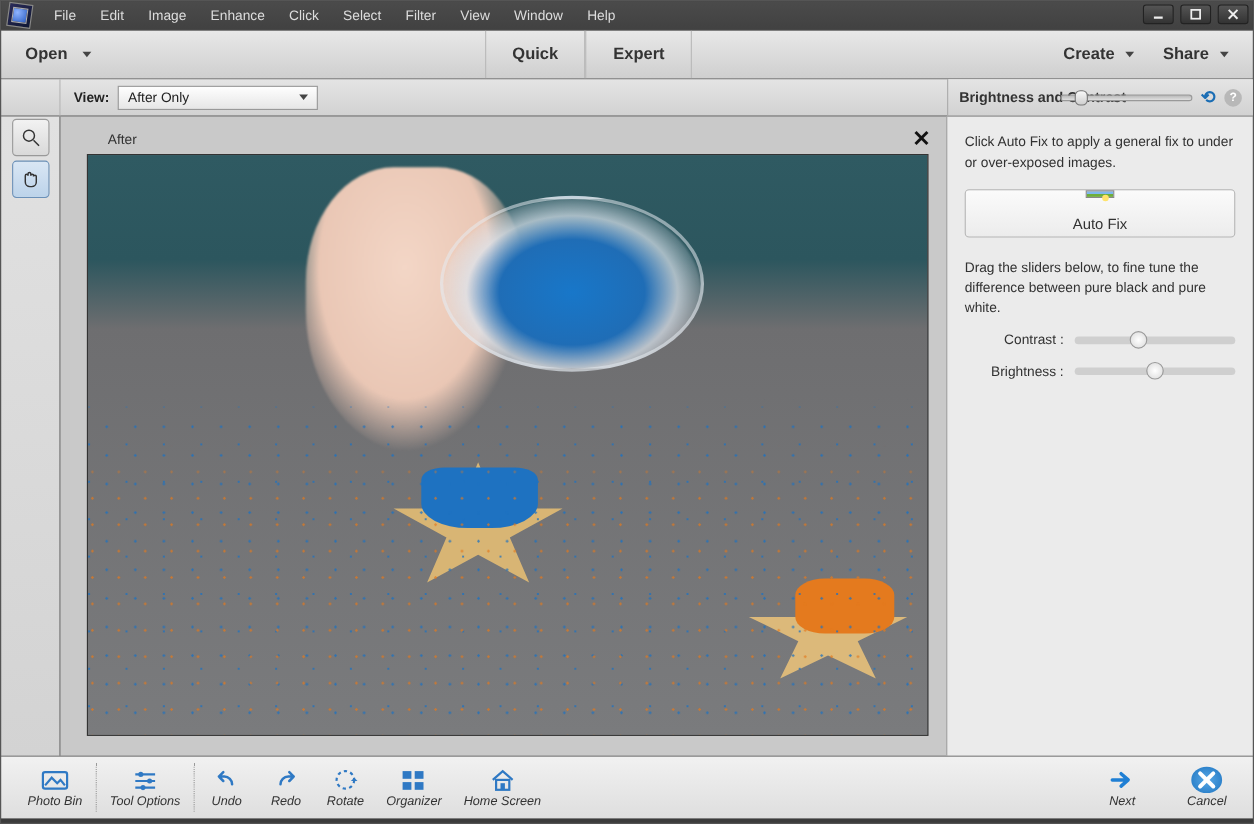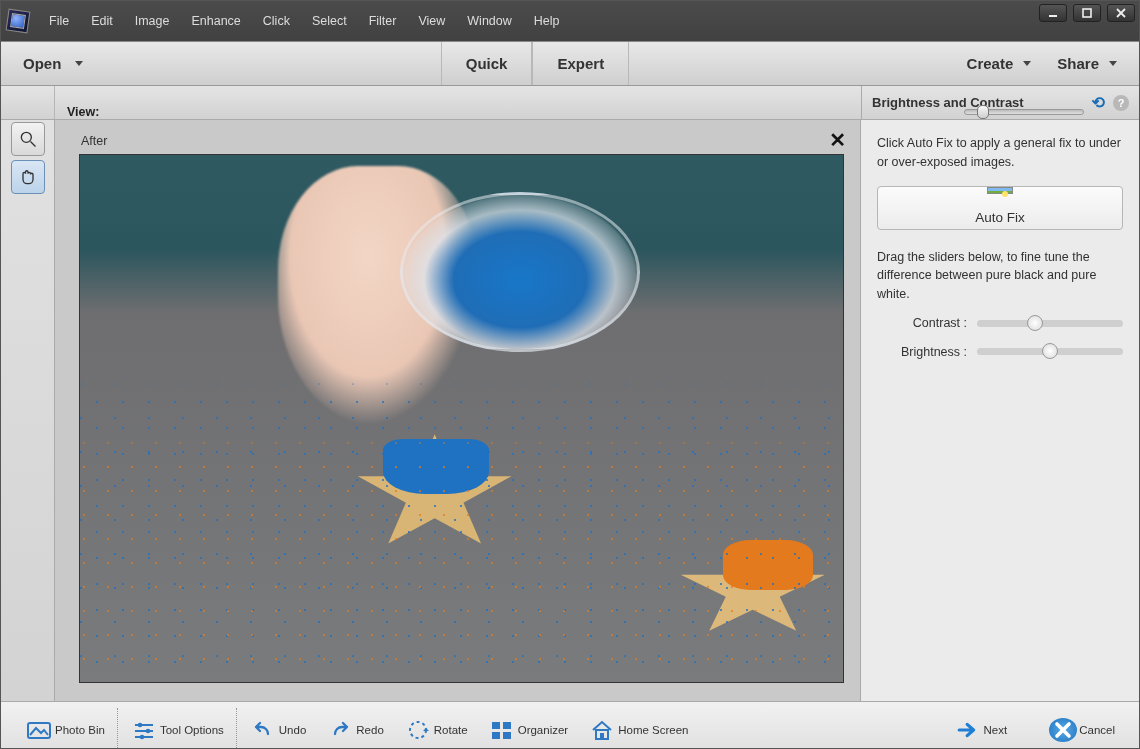--- a/index.html
+++ b/index.html
@@ -1,54 +1,54 @@
 <!DOCTYPE html>
 <html><head>
 <meta charset="utf-8">
 <style>
   * { box-sizing: border-box; margin: 0; padding: 0; font-family: "Segoe UI", Tahoma, sans-serif; }
   body { width: 1140px; height: 749px; overflow: hidden; background: #3b3b3b; border: 1px solid #555; }
 
   
-  .titlebar { height: 40px; background: linear-gradient(#4b4b4b,#414141); display: flex; align-items: center; color: #ddd; font-size: 12.5px; position: relative; }
+  .titlebar { height: 26px; background: linear-gradient(#4b4b4b,#414141); display: flex; align-items: center; color: #ddd; font-size: 12.5px; position: relative; }
   .app-icon { width: 22px; height: 22px; margin: 0 10px 0 6px; background: linear-gradient(135deg,#2b2b5a,#0f1733); border:1px solid #888; transform: rotate(8deg); display:flex; align-items:center; justify-content:center; }
   .app-icon::after { content:""; width:12px; height:12px; background: radial-gradient(circle at 30% 30%, #8fb4ff, #2e5fc4); border:1px solid #aaa; }
   .menubar { display: flex; gap: 2px; }
   .menubar span { padding: 6px 10px; cursor: default; }
   .win-controls { position: absolute; right: 4px; top: 3px; display: flex; gap: 6px; }
   .win-btn { width: 28px; height: 18px; background: linear-gradient(#555,#333); border: 1px solid #222; border-radius: 3px; display:flex; align-items:center; justify-content:center; color:#eee; cursor:default; }
   .win-btn svg { width: 12px; height: 12px; }
 
   
   .modebar { height: 45px; background: linear-gradient(#e8e8e8,#cfcfcf); border-top:1px solid #888; border-bottom:1px solid #999; display:flex; align-items:stretch; font-size: 15px; font-weight: 600; color:#333; }
   .open-btn { display:flex; align-items:center; padding: 0 20px 0 22px; gap: 14px; cursor:default; }
   .caret-down { width:0; height:0; border-left:4px solid transparent; border-right:4px solid transparent; border-top:5px solid #444; }
   .mode-tab { padding: 0 24px; display:flex; align-items:center; cursor:default; border-left:1px solid #b8b8b8; border-right:1px solid #b8b8b8; }
   .mode-tab.active { background:#454545; color:#fff; border-color:#333;}
   .right-actions { margin-left:auto; display:flex; align-items:center; gap: 26px; padding-right: 22px; }
   .right-action { display:flex; align-items:center; gap:10px; cursor:default; }
 
   
-  .optbar { height: 34px; background: linear-gradient(#e4e4e4,#d2d2d2); border-bottom:1px solid #aaa; display:flex; align-items:flex-end; font-size:12.5px; color:#222; }
+  .optbar { height: 34px; background: linear-gradient(#e4e4e4,#d2d2d2); border-bottom:1px solid #aaa; display:flex; align-items:center; font-size:12.5px; color:#222; }
   .toolcol { width: 54px; height: 100%; border-right:1px solid #b5b5b5; }
   .optbar .lbl-view { margin-left: 12px; margin-right: 8px; font-weight:600; }
   .view-select { width: 182px; height: 22px; background:linear-gradient(#fefefe,#e6e6e6); border:1px solid #999; display:flex; align-items:center; padding:0 8px; justify-content:space-between; font-size:12.5px; }
   .zoom-group { margin-left:auto; display:flex; align-items:center; gap:12px; padding-right: 18px; color:#333; }
   .slider { position:relative; width:120px; height: 6px; background: linear-gradient(#bbb,#e0e0e0); border:1px solid #999; border-radius:3px; }
   .slider .thumb { position:absolute; top:-5px; width:12px; height:14px; background:linear-gradient(#f8f8f8,#cfcfcf); border:1px solid #777; border-radius:5px; }
 
   
   .main { display:flex; height: calc(749px - 30px - 45px - 34px - 57px - 2px); }
   .toolstrip { width:54px; background: linear-gradient(#e1e1e1,#d3d3d3); border-right:1px solid #aaa; display:flex; flex-direction:column; align-items:center; padding-top:2px; gap:4px; }
   .tool { width:34px; height:34px; border:1px solid #999; border-radius:4px; background:linear-gradient(#f2f2f2,#d9d9d9); display:flex; align-items:center; justify-content:center; }
   .tool.active { background:linear-gradient(#d9e6f4,#bcd3ea); border-color:#6a90b8; }
   .tool svg { width:20px; height:20px; stroke:#333; fill:none; stroke-width:1.6; }
 
   .canvas-wrap { flex:1; background:#c9c9c9; position:relative; border-right:1px solid #aaa; }
-  .canvas-label { position:absolute; left:26px; top:14px; font-size:12.5px; color:#333; }
+  .canvas-label { position:absolute; left:43px; top:14px; font-size:12.5px; color:#333; }
   .canvas-close { position:absolute; right:14px; top:8px; font-size:20px; font-weight:700; cursor:default; color:#111; }
   .canvas { position:absolute; left:24px; top:34px; right:16px; bottom:18px; border:1px solid #333; background:#7c7d7f; overflow:hidden; }
 
   
   .photo { width:100%; height:100%; position:relative; background: linear-gradient(180deg,#2f5a62 0%, #2c565e 18%, #6e6e70 30%, #7a7b7d 100%); }
   .bowl { position:absolute; left:42%; top:7%; width:240px; height:160px; border-radius:50%; background: radial-gradient(ellipse at 50% 55%, #1877c9 0%, #1f6db6 40%, rgba(220,230,240,0.7) 58%, rgba(220,230,240,0.25) 70%, transparent 72%); border:3px solid rgba(230,235,240,0.55); filter: blur(0.4px); }
   .hand { position:absolute; left:26%; top:2%; width:200px; height:260px; background: radial-gradient(ellipse at 45% 35%, #f3d6c6 0%, #eac7b5 50%, transparent 70%); border-radius: 40% 40% 50% 50%; filter: blur(1.2px); }
   .cookie { position:absolute; left:36%; top:53%; width:160px; height:120px; }
   .cookie .star { position:absolute; inset:0; background:#d8b574; clip-path: polygon(50% 0%, 61% 35%, 98% 35%, 68% 57%, 79% 91%, 50% 70%, 21% 91%, 32% 57%, 2% 35%, 39% 35%); }
   .cookie .top { position:absolute; left:18%; top:4%; width:66%; height:46%; background:#1e72c1; border-radius:20% 20% 40% 40%; }
@@ -68,21 +68,21 @@
   .autofix-btn { margin:14px 0 18px; height:44px; border:1px solid #b6b6b6; border-radius:4px; background:linear-gradient(#fbfbfb,#ececec); display:flex; align-items:center; justify-content:center; gap:14px; font-size:13.5px; cursor:default;flex-direction:column; }
   .autofix-ic { width:26px; height:20px; background: linear-gradient(180deg,#7fb9ef 0 55%, #6fae3a 55% 100%); border:1px solid #888; position:relative; }
   .autofix-ic::after { content:""; position:absolute; right:4px; top:3px; width:6px; height:6px; background:#ffe36b; border-radius:50%; }
   .slider-row { display:flex; align-items:center; gap:10px; margin:10px 0; }
   .slider-row .lab { width:90px; text-align:right; font-size:12.5px; }
   .pslider { position:relative; flex:1; height:7px; background:#cfcfcf; border-radius:4px; }
   .pslider .thumb { position:absolute; top:-5px; width:16px; height:16px; border-radius:50%; background:radial-gradient(#fff,#d9d9d9); border:1px solid #999; }
 
   
   .bottombar { height:57px; background:linear-gradient(#f1f1f1,#dedede); border-top:1px solid #aaa; display:flex; align-items:center; padding: 0 14px; font-size:11.5px; color:#333; }
-  .bbtn { display:flex; flex-direction:row; align-items:center; gap:2px; padding: 0 10px; cursor:default; min-width:54px; }
+  .bbtn { display:flex; flex-direction:column; align-items:center; gap:2px; padding: 0 10px; cursor:default; min-width:54px;font-style:italic; }
   .bbtn .ic { width:28px; height:24px; display:flex; align-items:center; justify-content:center; }
   .bbtn .ic svg { width:26px; height:24px; }
   .vdiv { width:1px; height:44px; border-left:1px dotted #999; margin:0 2px; }
   .bb-right { margin-left:auto; display:flex; gap:22px; }
   .round-ic { width:30px; height:30px; border-radius:50%; display:flex; align-items:center; justify-content:center; }
 </style>
 </head>
 <body>
 
 <div class="titlebar">
@@ -140,20 +140,24 @@
     <div class="right-action">
       <span>Share</span>
       <span class="caret-down"></span>
     </div>
   </div>
 </div>
 
 <div class="optbar">
   <div class="toolcol"></div>
   <span class="lbl-view">View:</span>
+  <div class="view-select">
+    <span>After Only</span>
+    <span class="caret-down"></span>
+  </div>
   <div class="zoom-group">
     <span>Zoom:</span>
     <div class="slider">
       <div class="thumb" style="left:10%;"></div>
     </div>
     <span>37%</span>
   </div>
 
 </div>
 

